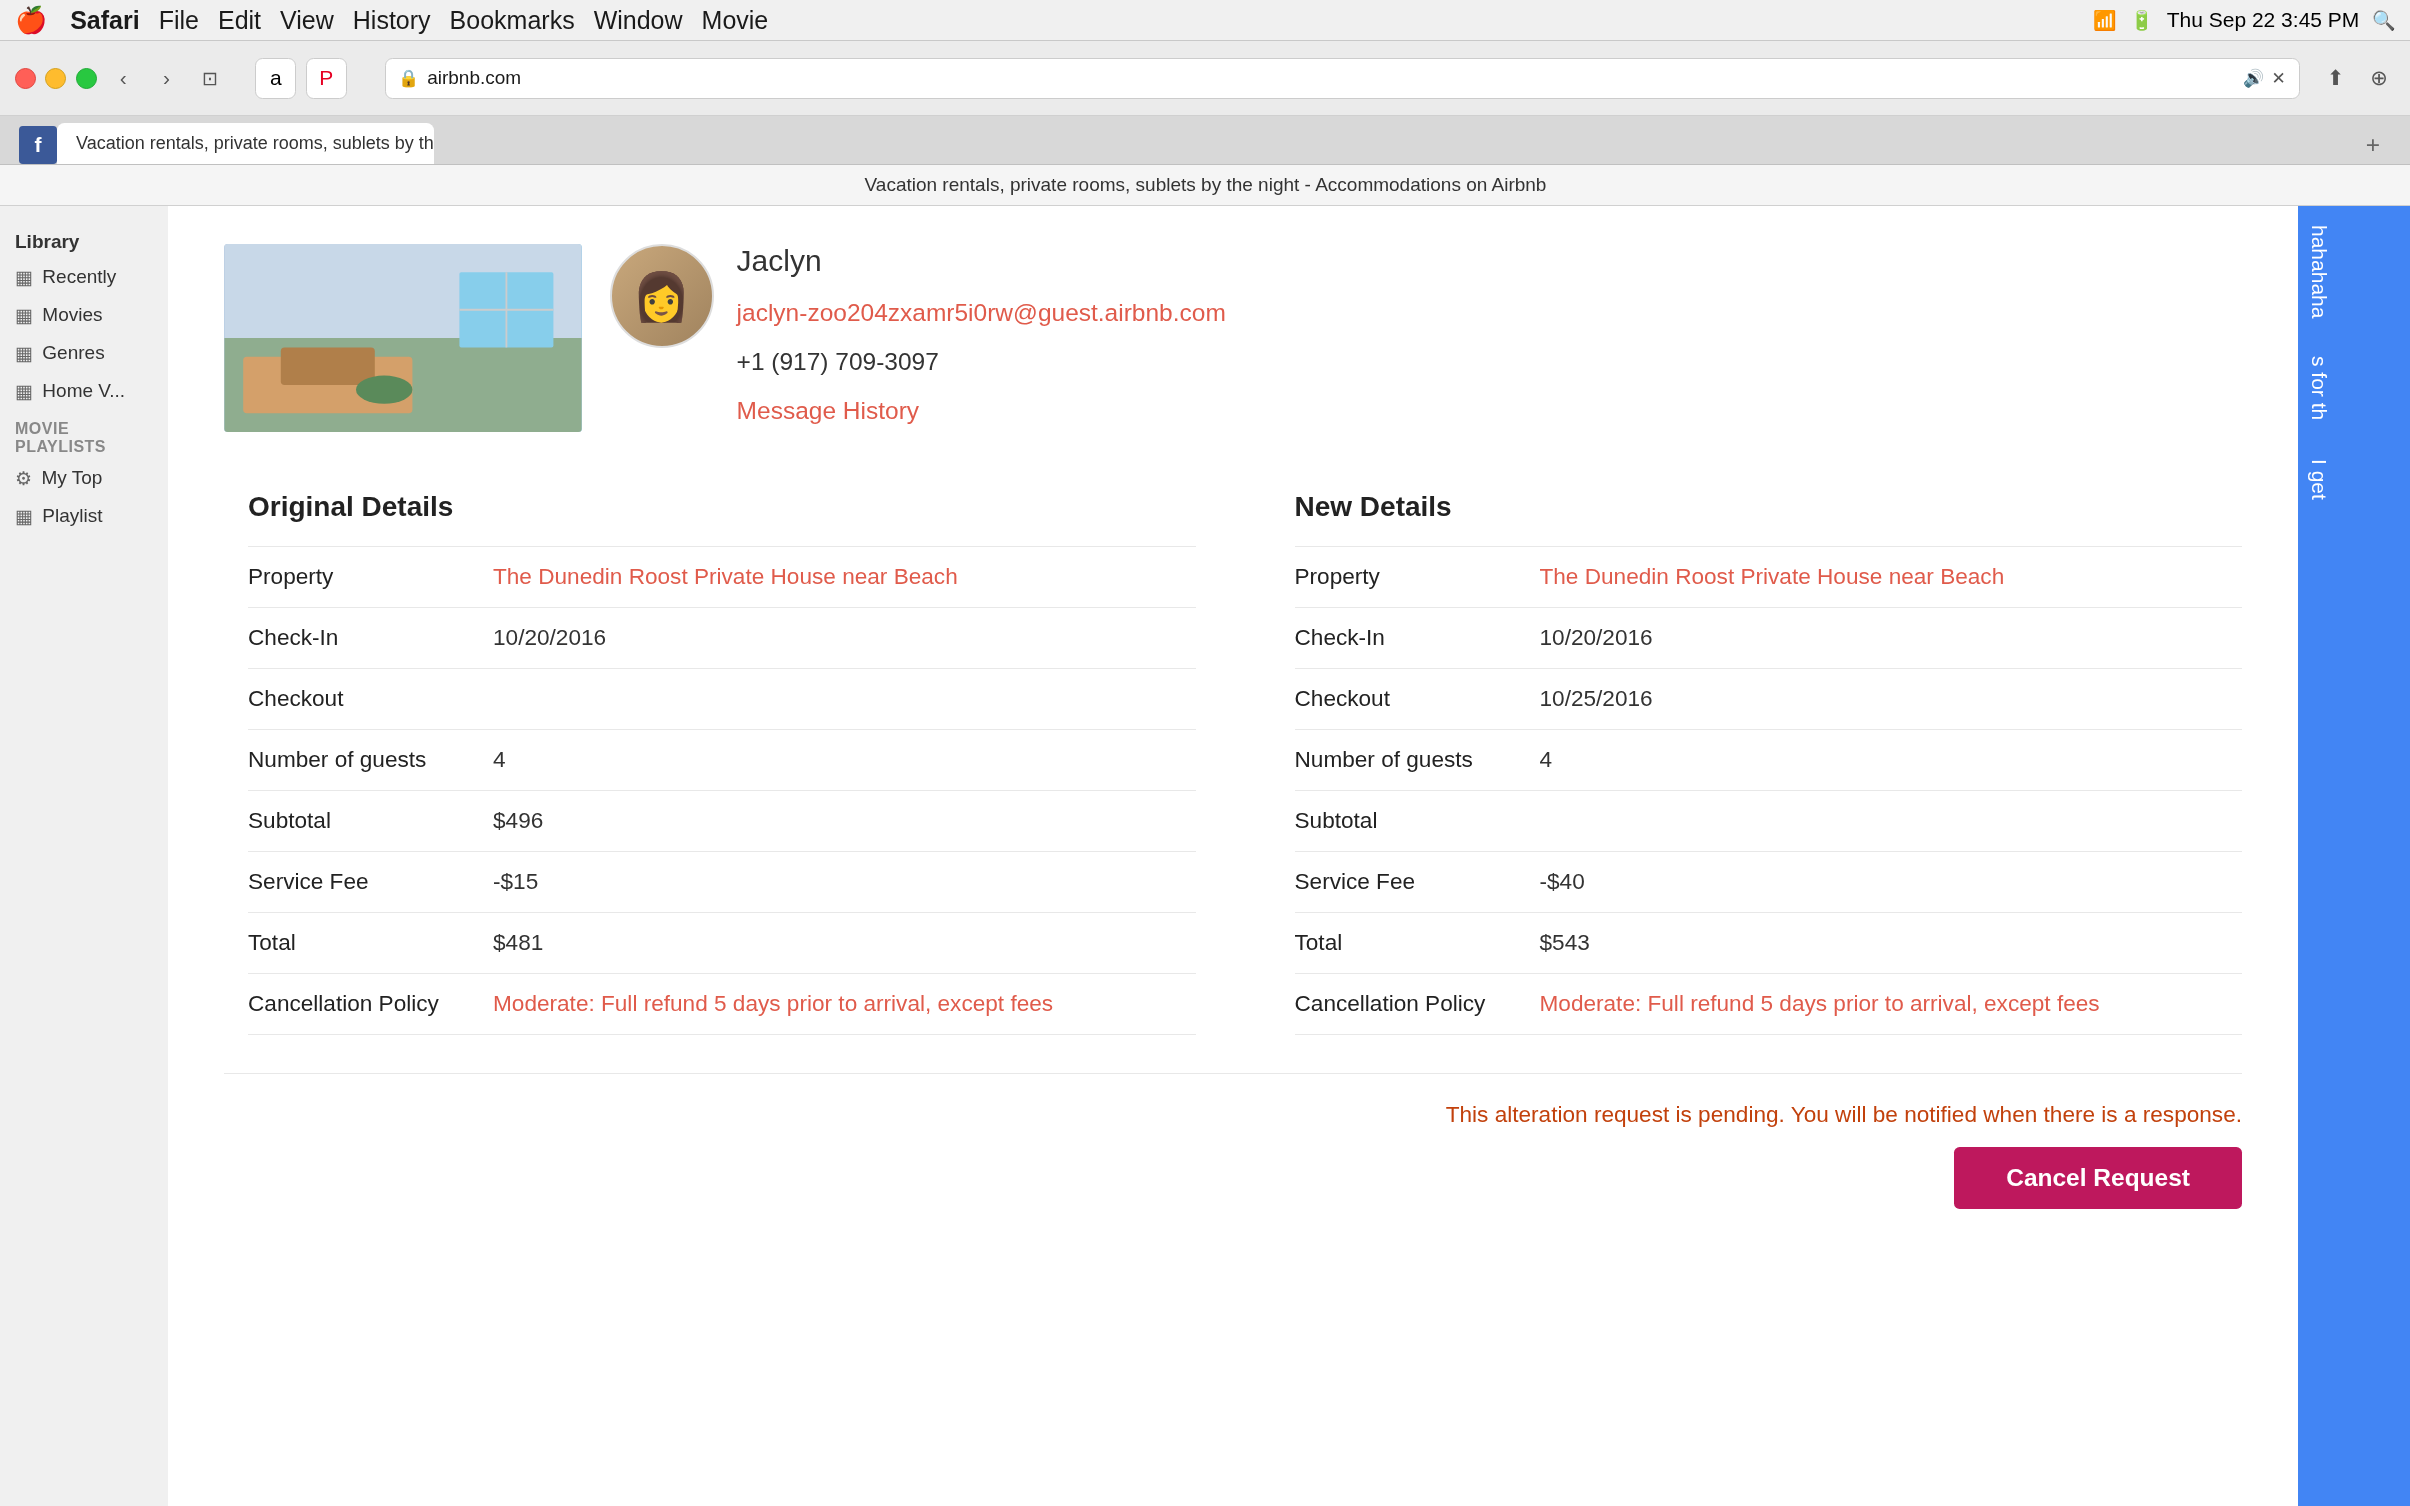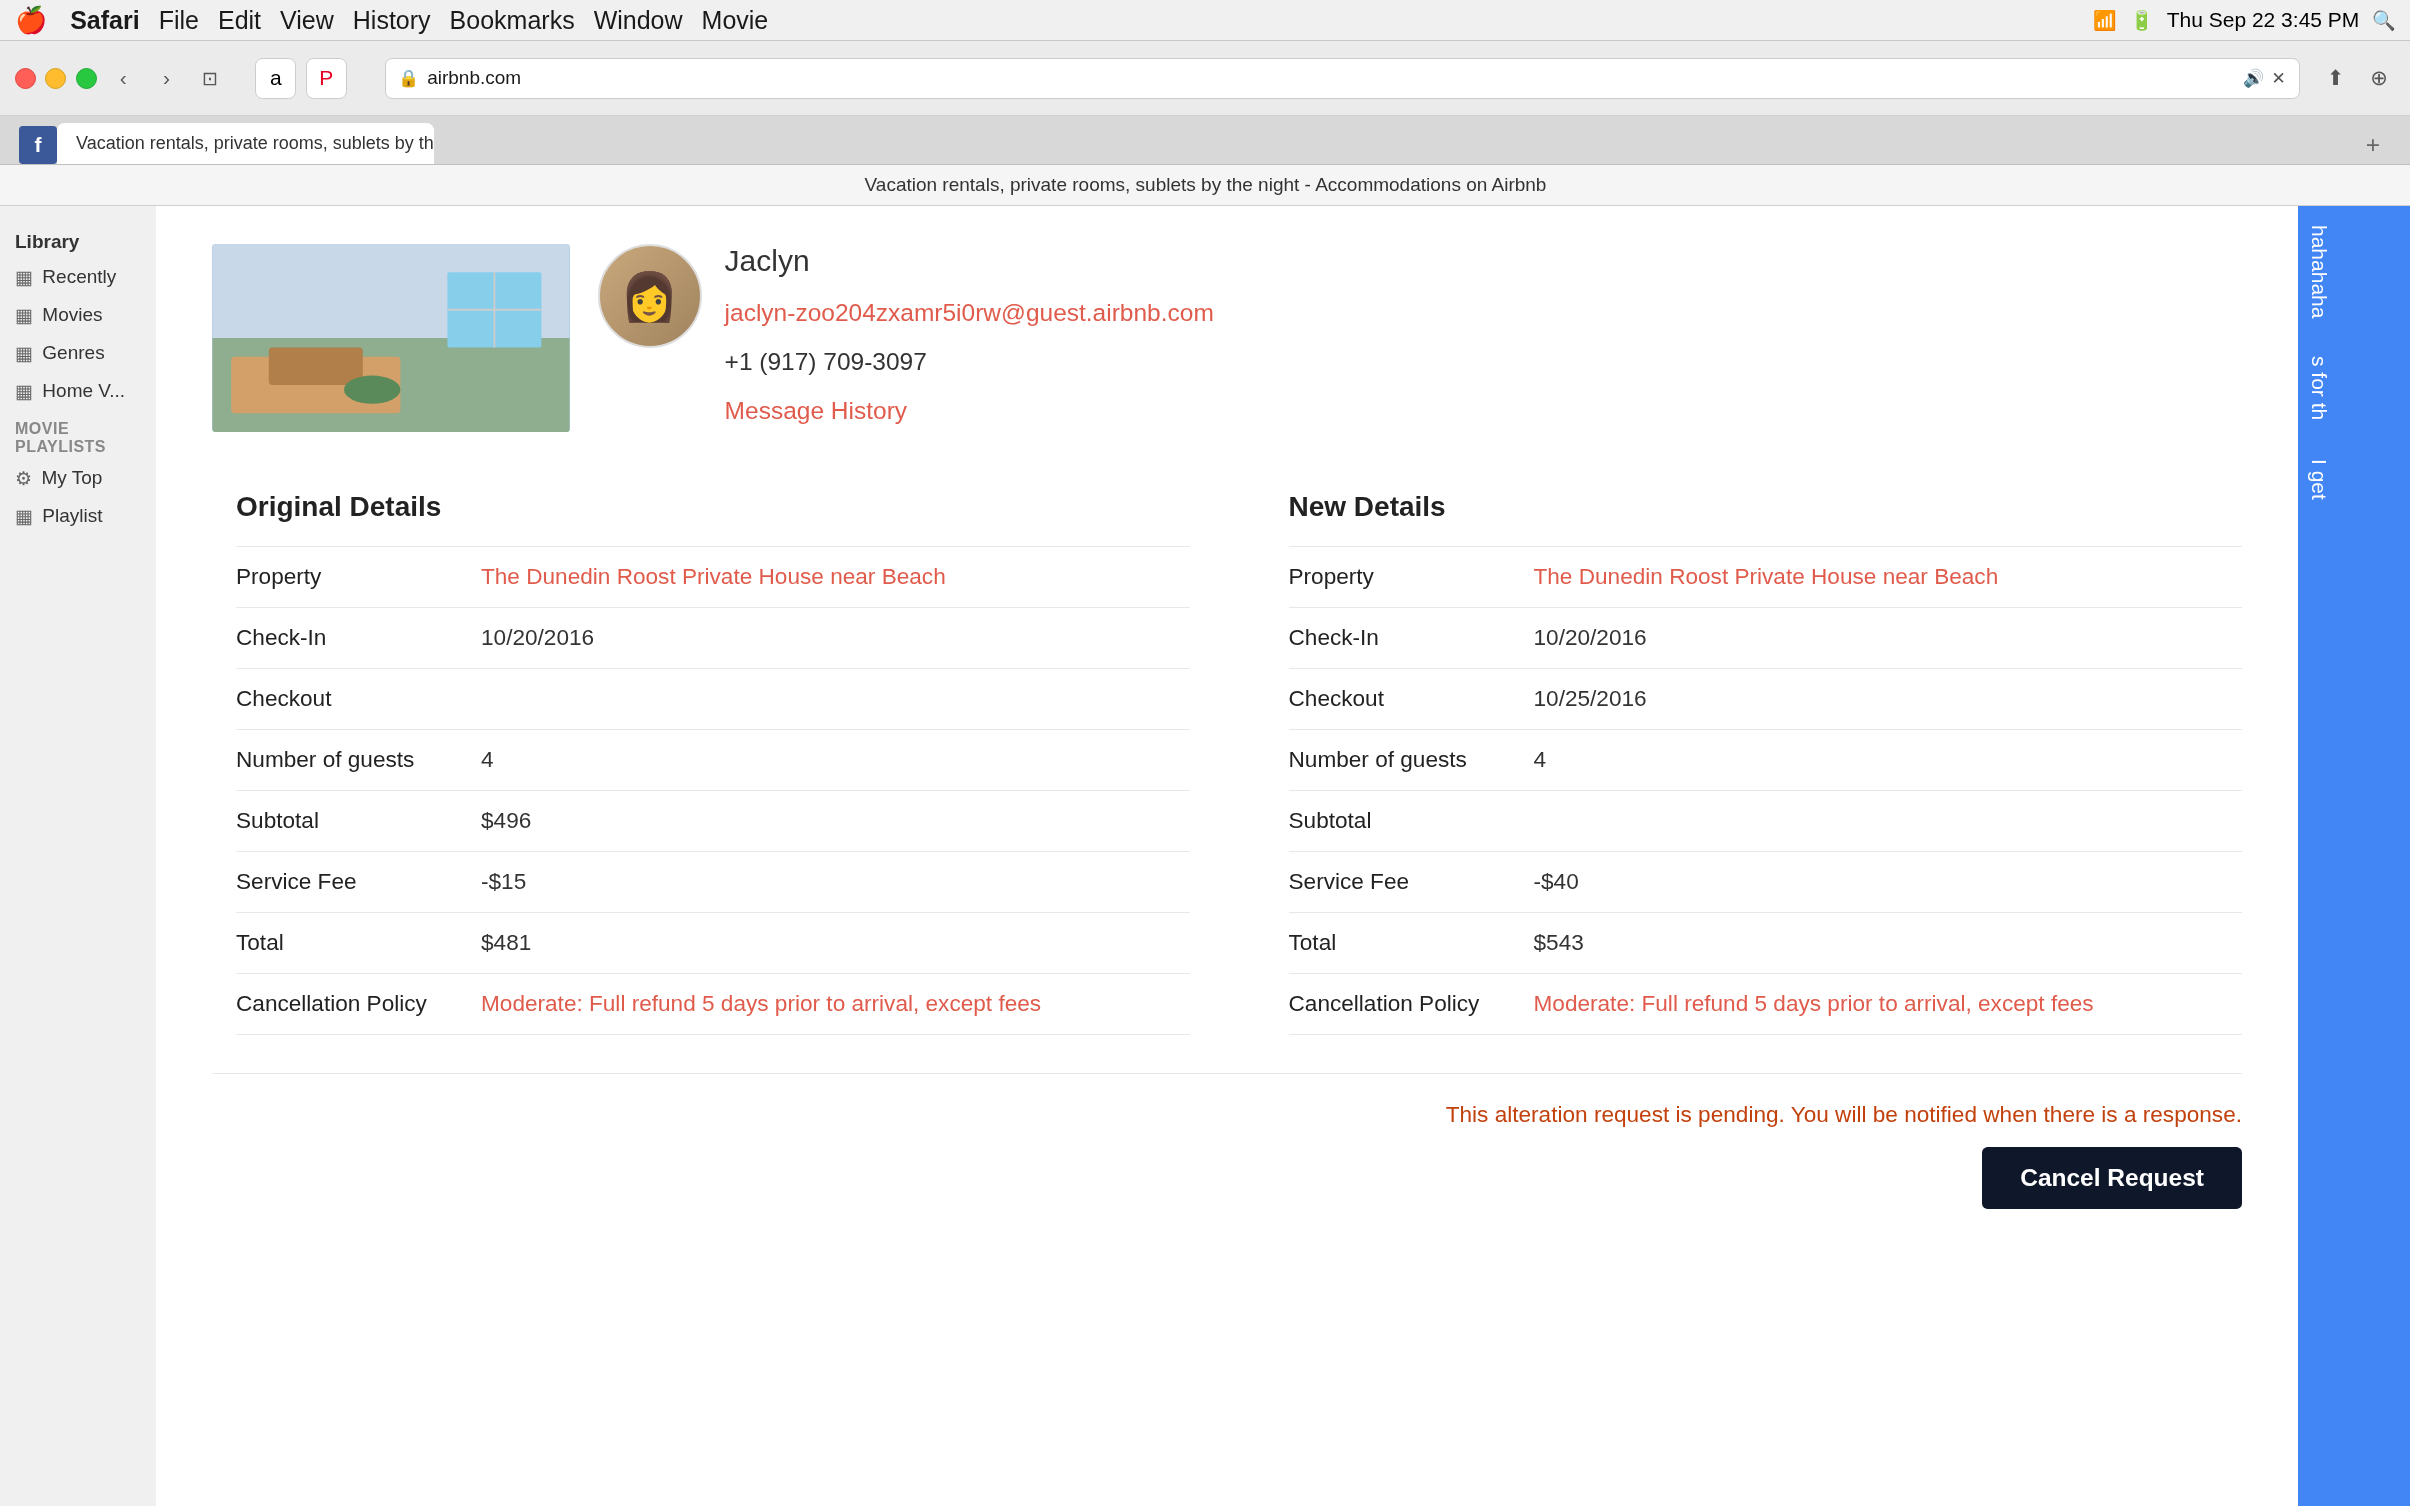--- a/index.html
+++ b/index.html
@@ -172,21 +172,21 @@
 
     
     .page-layout {
       display: flex;
       height: calc(1507px - 41px - 75px - 49px - 41px);
       background: #ececec;
     }
 
     
     .sidebar {
-      width: 156px;
+      width: 168px;
       background: #f0f0f0;
       padding-top: 19px;
       flex-shrink: 0;
     }
     .sidebar-section-label {
       font-size: 19px;
       font-weight: 700;
       color: #333;
       padding: 5.6px 15px;
     }
@@ -301,25 +301,25 @@
       display: flex;
       flex-direction: column;
       align-items: flex-end;
       gap: 19px;
     }
     .pending-text {
       font-size: 22.6px;
       color: #c2410c;
     }
     .cancel-request-btn {
-      background: #0f172a;
+      background: #be185d;
       color: white;
       border: none;
       border-radius: 5.6px;
-      padding: 17px 38px;
+      padding: 17px 52px;
       font-size: 24.5px;
       font-weight: 600;
       cursor: pointer;
     }
 
     
     .right-panel {
       width: 113px;
       background: #4285f4;
       position: relative;

